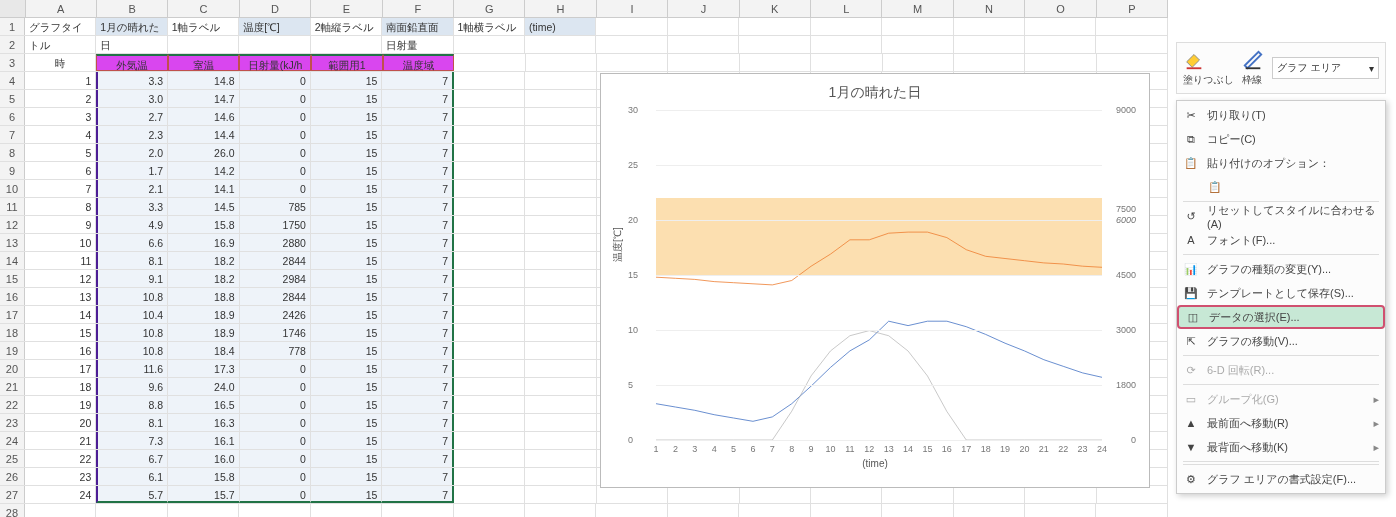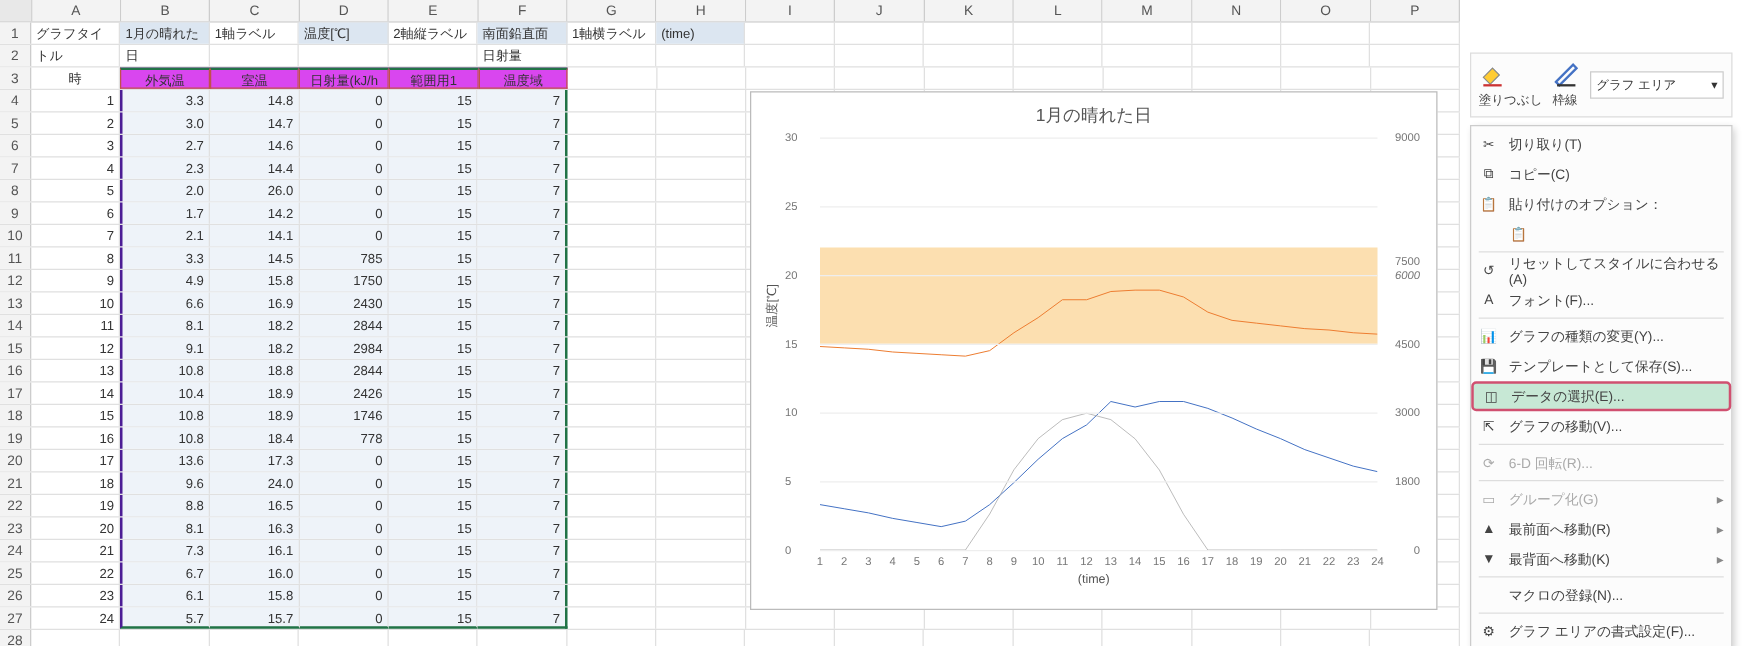--- a/index.html
+++ b/index.html
@@ -298,21 +298,21 @@
         <div class="cell "></div>
         <div class="cell "></div>
         <div class="cell "></div>
         <div class="cell "></div>
       </div>
       <div class="row">
         <div class="rh">13</div>
         <div class="cell ">10</div>
         <div class="cell sel sel-border-l">6.6</div>
         <div class="cell sel">16.9</div>
-        <div class="cell sel">2430</div>
+        <div class="cell sel">2880</div>
         <div class="cell sel">15</div>
         <div class="cell sel sel-border-r">7</div>
         <div class="cell "></div>
         <div class="cell "></div>
         <div class="cell "></div>
         <div class="cell "></div>
         <div class="cell "></div>
         <div class="cell "></div>
         <div class="cell "></div>
         <div class="cell "></div>
@@ -429,21 +429,21 @@
         <div class="cell "></div>
         <div class="cell "></div>
         <div class="cell "></div>
         <div class="cell "></div>
         <div class="cell "></div>
         <div class="cell "></div>
       </div>
       <div class="row">
         <div class="rh">20</div>
         <div class="cell ">17</div>
-        <div class="cell sel sel-border-l">13.6</div>
+        <div class="cell sel sel-border-l">11.6</div>
         <div class="cell sel">17.3</div>
         <div class="cell sel">0</div>
         <div class="cell sel">15</div>
         <div class="cell sel sel-border-r">7</div>
         <div class="cell "></div>
         <div class="cell "></div>
         <div class="cell "></div>
         <div class="cell "></div>
         <div class="cell "></div>
         <div class="cell "></div>
@@ -747,22 +747,18 @@
       <span class="ic">▲</span>
       <span>最前面へ移動(R)</span>
       <span class="arrow">▸</span>
     </div>
   <div class="menu-item">
       <span class="ic">▼</span>
       <span>最背面へ移動(K)</span>
       <span class="arrow">▸</span>
     </div>
   <div class="sep"></div>
-  <div class="menu-item">
-      <span class="ic"></span>
-      <span>マクロの登録(N)...</span>
-    </div>
   <div class="sep"></div>
   <div class="menu-item">
       <span class="ic">⚙</span>
       <span>グラフ エリアの書式設定(F)...</span>
     </div>
 </div>
 
 </body></html>

